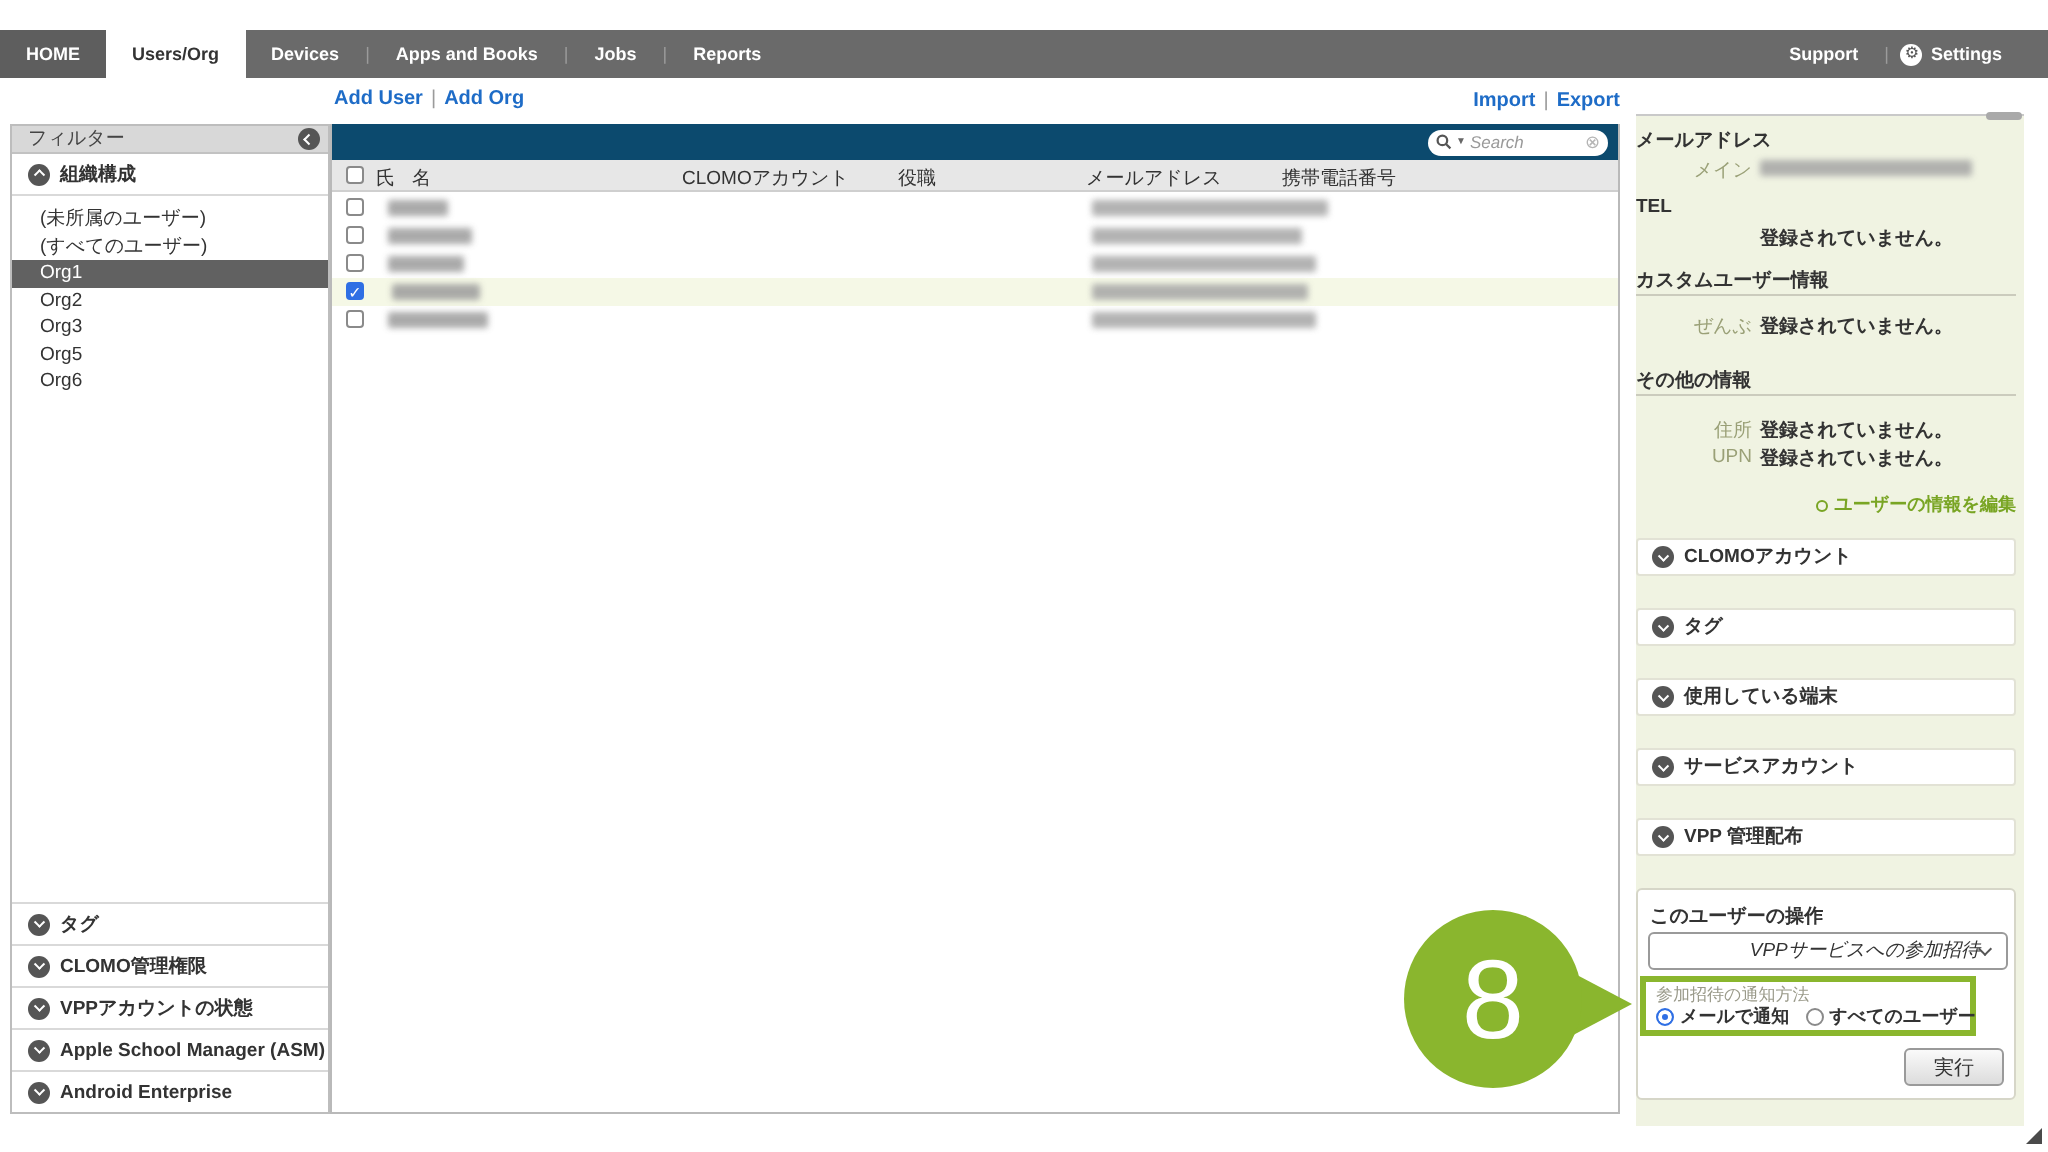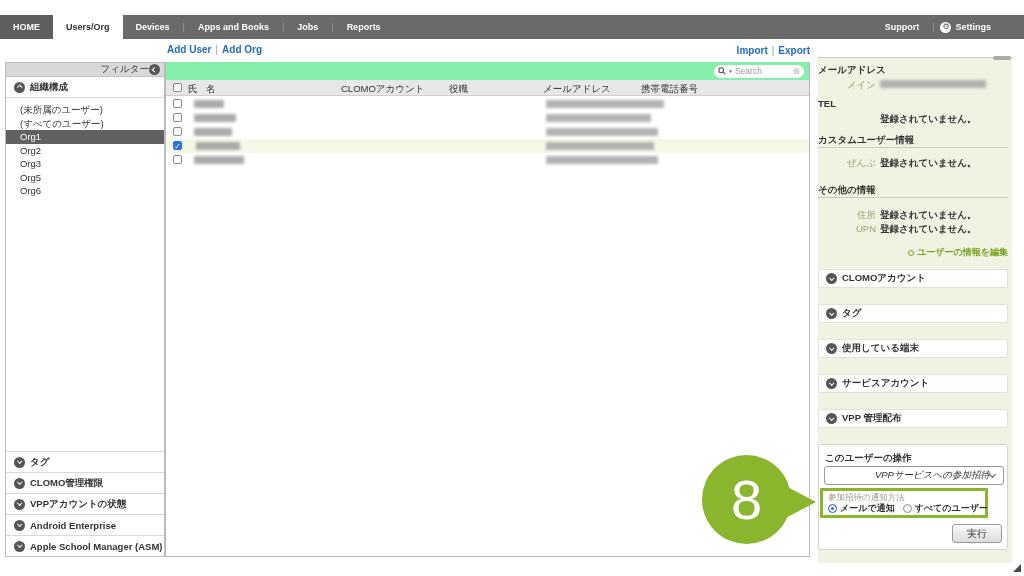--- a/index.html
+++ b/index.html
@@ -8,57 +8,57 @@
   #stage { position:relative; width:1024px; height:576px; background:#fff; }
 
   
   .nav { position:absolute; left:0; top:15px; width:1024px; height:24px;
          background:#6a6a6a; display:flex; align-items:stretch;
          font-size:9px; font-weight:bold; color:#fff; }
   .nav .tab { display:flex; align-items:center; justify-content:center; padding:0 13px; cursor:pointer; }
   .nav .tab.home { background:#5e5e5e; min-width:48px; }
   .nav .tab.active { background:#ffffff; color:#333; min-width:62px; }
   .nav .sep { display:flex; align-items:center; color:#9b9b9b; font-weight:normal; }
-  .nav .right { margin-left:auto; display:flex; align-items:stretch; padding-right:20px; }
+  .nav .right { margin-left:auto; display:flex; align-items:stretch; padding-right:10px; }
   .gear-wrap { width:11px; height:11px; background:#fff; border-radius:50%;
                display:flex; align-items:center; justify-content:center;
                margin-right:4px; color:#555; font-size:8px; line-height:1; align-self:center; }
 
   
   .links-left { position:absolute; left:167px; top:44px; font-size:10px; font-weight:bold; color:#1e6cc7; }
   .links-right { position:absolute; left:714px; top:45px; width:96px; text-align:right;
                  font-size:10px; font-weight:bold; color:#1e6cc7; }
   .links-left a, .links-right a { color:#1e6cc7; text-decoration:none; cursor:pointer; }
   .lsep { color:#9b9b9b; font-weight:normal; padding:0 4px; }
 
   
   .sidebar { position:absolute; left:5px; top:62px; width:160px; height:495px;
              background:#fff; border:1px solid #bdbdbd; border-top:none;
              display:flex; flex-direction:column; font-size:9.5px; color:#333; }
   .sb-head { height:15px; background:#d8d8d8; border-top:1px solid #bdbdbd; border-bottom:1px solid #c2c2c2;
-             display:flex; align-items:center; padding:0 4px 0 8px; color:#444;text-align:right; }
+             display:flex; align-items:center; padding:0 4px 0 8px; color:#444; }
   .sb-head .ttl { flex:1; }
   .circ { width:11px; height:11px; border-radius:50%; background:#555; position:relative; flex:none; }
   .circ .ch { position:absolute; width:3.5px; height:3.5px; border-right:1.4px solid #fff; border-bottom:1.4px solid #fff; }
   .circ .ch.left  { left:4.2px; top:3.5px; transform:rotate(135deg); }
   .circ .ch.up    { left:3.5px; top:4.4px; transform:rotate(-135deg); }
   .circ .ch.down  { left:3.5px; top:2.6px; transform:rotate(45deg); }
   .sb-group { height:21px; display:flex; align-items:center; gap:5px; padding-left:8px;
               border-bottom:1px solid #d9d9d9; font-weight:bold; }
   .org-list { padding-top:5px; }
   .org-item { height:13.5px; line-height:13.5px; padding-left:14px; cursor:pointer; white-space:nowrap; }
   .org-item.sel { background:#616161; color:#fff; }
   .sb-spacer { flex:1; }
   .sb-sec { height:21px; display:flex; align-items:center; gap:5px; padding-left:8px;
             border-top:1px solid #d9d9d9; font-weight:bold; cursor:pointer; }
 
   
   .utable { position:absolute; left:165px; top:62px; width:645px; height:495px;
             background:#fff; border:1px solid #b9b9b9; border-top:none; }
-  .tbar { position:absolute; left:0; top:0; width:100%; height:18px; background:#86efac; }
+  .tbar { position:absolute; left:0; top:0; width:100%; height:18px; background:#0c4a6e;font-style:italic; }
   .search { position:absolute; right:5px; top:2.5px; width:90px; height:13px; background:#fff;
             border-radius:7px; display:flex; align-items:center; padding:0 4px; gap:2px; }
   .search .ph { flex:1; color:#999; font-size:8.5px; line-height:1; }
   .search .caret { font-size:5px; color:#666; }
   .search .clear { color:#b5b5b5; font-size:9px; line-height:1; }
   .thead { position:absolute; left:0; top:18px; width:100%; height:16px; background:#e7e7e7;
            border-bottom:1px solid #cfcfcf; font-size:9.5px; color:#333; }
   .thead span { position:absolute; top:2.5px; }
   .cbx { position:absolute; width:9px; height:9px; border:1px solid #8a8a8a; background:#fff; border-radius:2px; }
   .cbx.checked { background:#2f6fe4; border-color:#2f6fe4; color:#fff; font-size:8px; line-height:9px; text-align:center; }
@@ -188,27 +188,27 @@
     <div class="sb-sec">
       <span class="circ">
           <span class="ch down"></span>
         </span>
       <span>VPPアカウントの状態</span>
     </div>
     <div class="sb-sec">
       <span class="circ">
           <span class="ch down"></span>
         </span>
+      <span>Apple School Manager (ASM)</span>
+    </div>
+    <div class="sb-sec">
+      <span class="circ">
+          <span class="ch down"></span>
+        </span>
       <span>Android Enterprise</span>
-    </div>
-    <div class="sb-sec">
-      <span class="circ">
-          <span class="ch down"></span>
-        </span>
-      <span>Apple School Manager (ASM)</span>
     </div>
   </div>
 
   <div class="utable">
     <div class="tbar">
       <div class="search">
         <svg class="mag" width="8" height="8" viewBox="0 0 10 10">
           <circle cx="4" cy="4" r="3" fill="none" stroke="#555" stroke-width="1.4"></circle>
           <line x1="6.2" y1="6.2" x2="9" y2="9" stroke="#555" stroke-width="1.4"></line>
         </svg>

